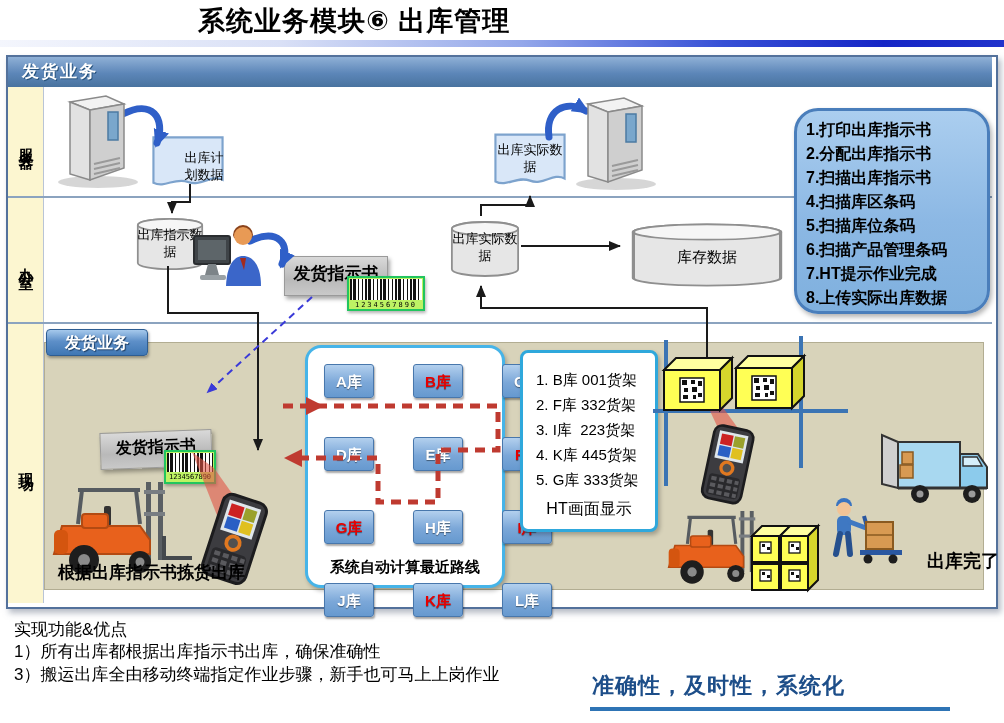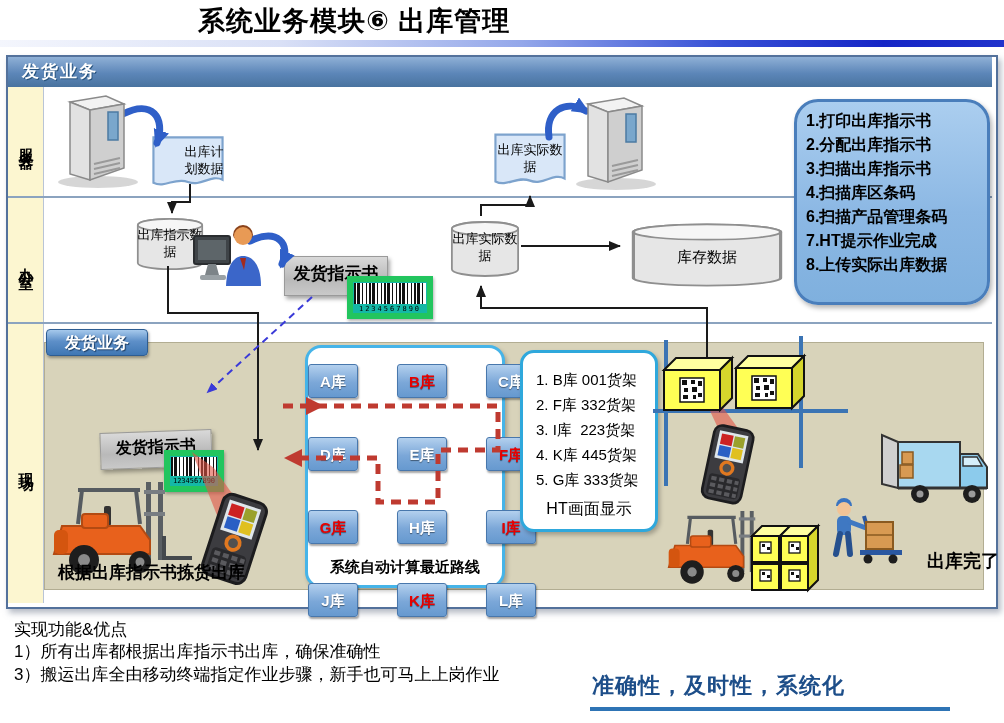--- a/index.html
+++ b/index.html
@@ -19,37 +19,37 @@
   .beige{background:#d8d3ba;border:1px solid #b2ad92;box-sizing:border-box;}
   .bluetag{background:linear-gradient(180deg,#a6c9ec 0%,#5d8fc8 45%,#3f77b4 100%);
            border:1px solid #2d5d92;border-radius:4px;color:#fff;font-weight:bold;font-size:16px;
            text-align:center;text-shadow:1px 1px 1px #1e3e63;box-shadow:1px 2px 3px rgba(0,0,0,.35);
            box-sizing:border-box;z-index:4;}
   .doc,.cyl{z-index:2;}
   .doc svg,.cyl svg{position:absolute;inset:0;width:100%;height:100%;}
   .shape-t{position:absolute;left:0;right:0;text-align:center;font-size:13px;line-height:1.3;}
   .graytag{background:linear-gradient(180deg,#d9d9d9,#b9b9b9 60%,#c9c9c9);border:1px solid #9a9a9a;
            text-align:center;font-weight:bold;box-shadow:2px 3px 4px rgba(0,0,0,.35);box-sizing:border-box;z-index:2;}
-  .barcode{background:#14b8a6;border:6px solid #22c55e;z-index:3;box-shadow:1px 2px 3px rgba(0,0,0,.3);}
+  .barcode{background:#bef264;border:2px solid #22c55e;z-index:3;box-shadow:1px 2px 3px rgba(0,0,0,.3);}
   .bars{background:repeating-linear-gradient(90deg,#111 0 2px,#fff 2px 3px,#111 3px 6px,#fff 6px 8px,#111 8px 9px,#fff 9px 12px,#111 12px 13px,#fff 13px 15px);}
   .bcd{font-family:"DejaVu Sans Mono",monospace;font-size:7px;letter-spacing:2px;text-align:center;line-height:9px;}
   .stepsbox{background:linear-gradient(180deg,#abceef 0%,#8cb8e4 55%,#7fb0de 100%);
             border:3px solid #4a7ebb;border-radius:24px;box-sizing:border-box;z-index:2;
-            box-shadow:2px 3px 5px rgba(0,0,0,.3);padding:7px 0 0 9px;}
+            box-shadow:2px 3px 5px rgba(0,0,0,.3);padding:7px 0 0 9px;margin-top:9px;}
   .stepsbox>div{font-size:16px;font-weight:bold;line-height:24px;white-space:pre;}
   .gridbox{background:#fff;border:3px solid #46b4e8;border-radius:16px;box-sizing:border-box;z-index:2;
            box-shadow:2px 3px 4px rgba(0,0,0,.25);}
-  .cells{position:absolute;left:0;top:16px;display:grid;grid-template-columns:repeat(3,50px);
+  .cells{position:absolute;left:16px;top:16px;display:grid;grid-template-columns:repeat(3,50px);
          grid-auto-rows:34px;column-gap:10px;row-gap:14px;gap:39px;}
   .cell{background:linear-gradient(180deg,#b3d0ee 0%,#7ba7d8 55%,#6699cf 100%);border:1px solid #4877ac;
         border-radius:3px;color:#fff;font-size:15px;font-weight:bold;line-height:34px;text-align:center;
         text-shadow:0 1px 1px rgba(0,0,0,.45);box-shadow:1px 2px 2px rgba(0,0,0,.35);}
   .cell[data-variant="red"]{color:#e60000;}
   .boxcap{position:absolute;left:0;right:0;bottom:8px;text-align:center;font-size:15px;font-weight:bold;}
-  .htbox{background:#fff;border:3px solid #2fa8dc;border-radius:14px;box-sizing:border-box;z-index:2;
+  .htbox{background:#fff;border:3px solid #2fa8dc;border-radius:8px;box-sizing:border-box;z-index:2;
          box-shadow:2px 3px 4px rgba(0,0,0,.25);}
   .htlist{position:absolute;left:13px;top:14px;}
   .htlist>div{font-size:15px;line-height:25px;white-space:pre;}
   .htcap{position:absolute;left:0;right:0;bottom:9px;text-align:center;font-size:16px;}
   .cap{font-size:17px;font-weight:bold;white-space:nowrap;z-index:4;}
   .foot{font-size:17px;line-height:23px;white-space:nowrap;}
   .points>div{font-size:17px;line-height:23.3px;white-space:pre;}
   .slogan{font-size:22px;font-weight:bold;color:#1d4e89;white-space:nowrap;letter-spacing:1px;}
   #ovl{position:absolute;left:0;top:0;z-index:3;pointer-events:none;}
 </style>
@@ -76,21 +76,21 @@
       <span>现场</span>
     </div>
 
   <div class="abs beige" style="left:44px;top:342px;width:940px;height:248px;z-index:1;"></div>
   <div class="abs bluetag" style="left:46px;top:329px;width:102px;height:27px;line-height:25px;">发货业务</div>
 
   <div class="abs doc" style="left:152px;top:136px;width:72px;height:54px;">
     <svg viewBox="0 0 100 74" preserveAspectRatio="none">
       <path d="M2,2 H98 V60 C82,52 68,70 50,63 C32,56 18,72 2,64 Z" fill="#d9e7f8" stroke="#7da3cd" stroke-width="3"></path>
     </svg>
-    <div class="shape-t" style="top:8px;padding-left:32px;">出库计划数据</div>
+    <div class="shape-t" style="top:14px;padding-left:32px;">出库计划数据</div>
   </div>
   <div class="abs doc" style="left:494px;top:133px;width:72px;height:56px;">
     <svg viewBox="0 0 100 74" preserveAspectRatio="none">
       <path d="M2,2 H98 V60 C82,52 68,70 50,63 C32,56 18,72 2,64 Z" fill="#d9e7f8" stroke="#7da3cd" stroke-width="3"></path>
     </svg>
     <div class="shape-t" style="top:9px;">出库实际数据</div>
   </div>
 
   <div class="abs cyl" style="left:135px;top:216px;width:70px;height:56px;text-decoration:underline;">
     <svg viewBox="0 0 100 80" preserveAspectRatio="none">
@@ -116,22 +116,23 @@
 
   <div class="abs graytag" style="left:284px;top:256px;width:104px;height:40px;font-size:17px;line-height:34px;">发货指示书</div>
   <div class="abs barcode" style="left:347px;top:276px;width:74px;height:31px;">
     <div class="bars" style="height:21px;margin:1px;"></div>
     <div class="bcd">1234567890</div>
   </div>
 
   <div class="abs stepsbox" style="left:794px;top:99px;width:196px;height:206px;">
       <div>1.打印出库指示书</div>
       <div>2.分配出库指示书</div>
-      <div>3.扫描出库指示书</div>
+      <div>7.扫描出库指示书</div>
       <div>4.扫描库区条码</div>
+      <div>5.扫描库位条码</div>
       <div>6.扫描产品管理条码</div>
       <div>7.HT提示作业完成</div>
       <div>8.上传实际出库数据</div>
     </div>
 
   <div class="abs gridbox" style="left:305px;top:345px;width:200px;height:243px;">
     <div class="cells">
       <div class="cell" data-variant="normal">A库</div>
       <div class="cell" data-variant="red">B库</div>
       <div class="cell" data-variant="normal">C库</div>

